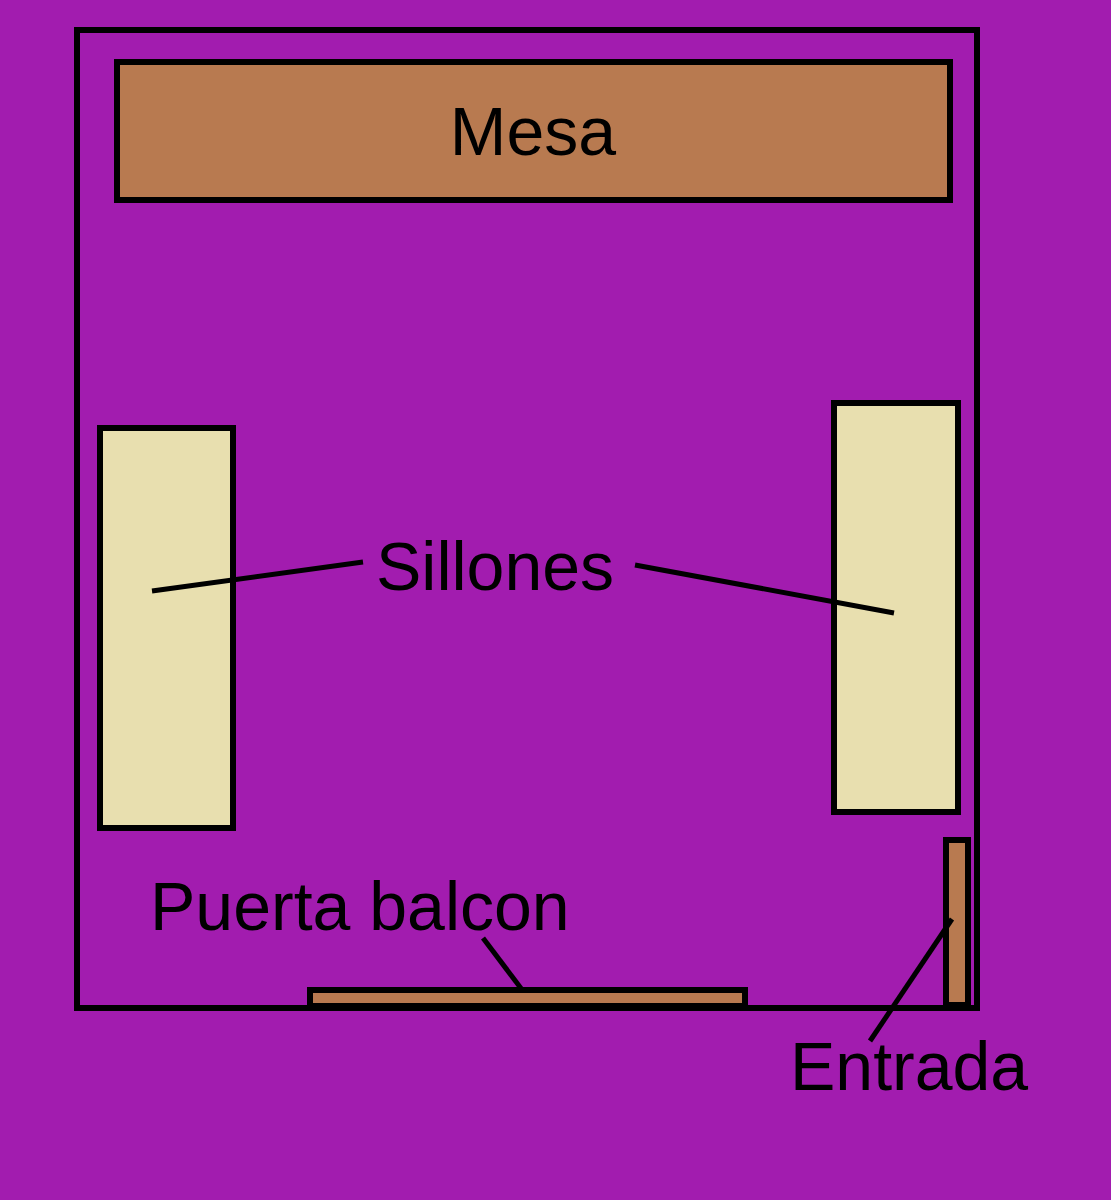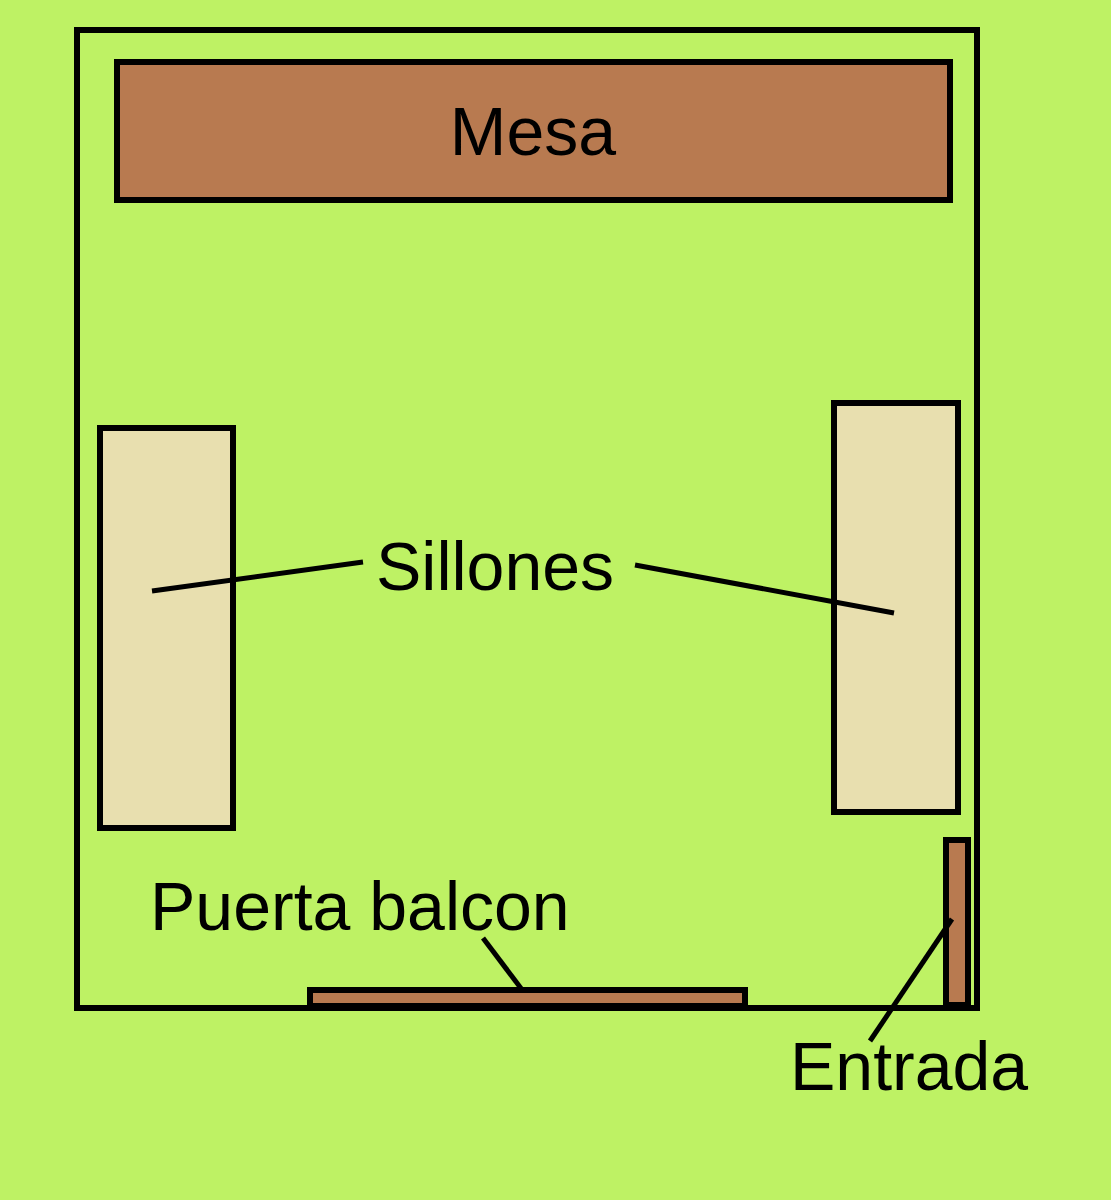--- a/index.html
+++ b/index.html
@@ -8,21 +8,21 @@
     padding: 0;
     background: #ffffff;
   }
   body {
     font-family: "Liberation Sans", sans-serif;
   }
   #plan {
     position: relative;
     width: 1111px;
     height: 1200px;
-    background: #bef264;
+    background: #a21caf;
     overflow: hidden;
   }
   #plan svg {
     position: absolute;
     left: 0;
     top: 0;
     width: 1111px;
     height: 1200px;
   }
   .label-text {

